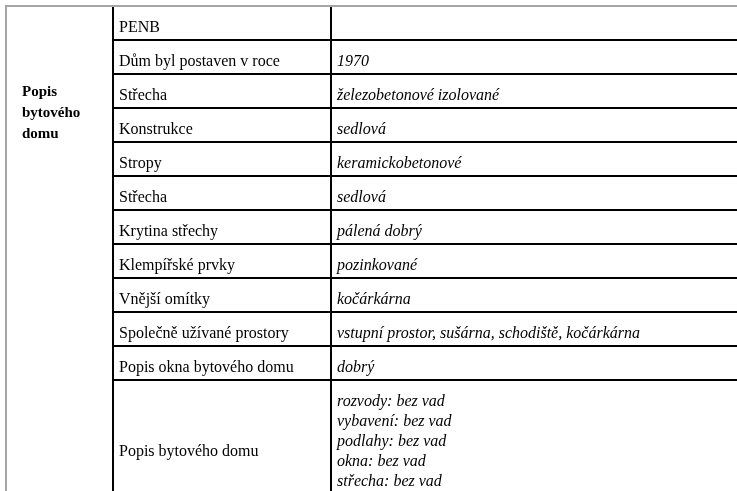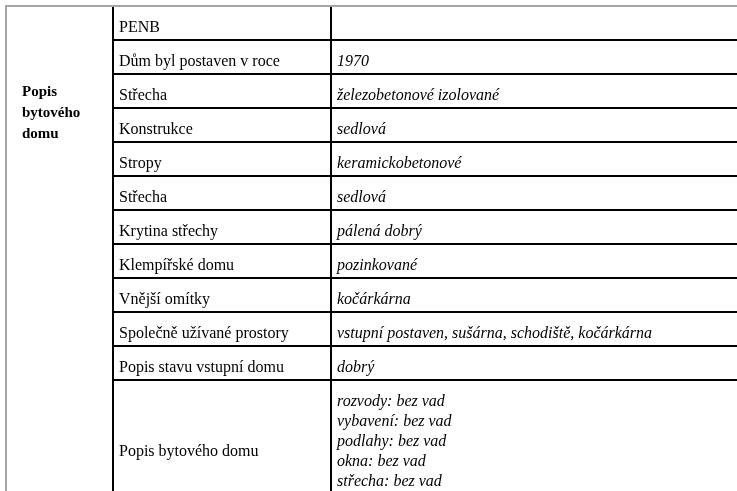--- a/index.html
+++ b/index.html
@@ -99,33 +99,33 @@
       </tr>
       <tr class="row-normal">
         <td class="lbl">Střecha</td>
         <td class="val">sedlová</td>
       </tr>
       <tr class="row-normal">
         <td class="lbl">Krytina střechy</td>
         <td class="val">pálená dobrý</td>
       </tr>
       <tr class="row-normal">
-        <td class="lbl">Klempířské domu</td>
+        <td class="lbl">Klempířské prvky</td>
         <td class="val">pozinkované</td>
       </tr>
       <tr class="row-normal">
         <td class="lbl">Vnější omítky</td>
         <td class="val">kočárkárna</td>
       </tr>
       <tr class="row-normal">
         <td class="lbl">Společně užívané prostory</td>
-        <td class="val">vstupní postaven, sušárna, schodiště, kočárkárna</td>
+        <td class="val">vstupní prostor, sušárna, schodiště, kočárkárna</td>
       </tr>
       <tr class="row-normal">
-        <td class="lbl">Popis stavu vstupní domu</td>
+        <td class="lbl">Popis okna bytového domu</td>
         <td class="val">dobrý</td>
       </tr>
       <tr class="row-last">
         <td class="lbl">Popis bytového domu</td>
         <td class="val">rozvody: bez vad
 vybavení: bez vad
 podlahy: bez vad
 okna: bez vad
 střecha: bez vad
 zdivo: bez vad</td>

